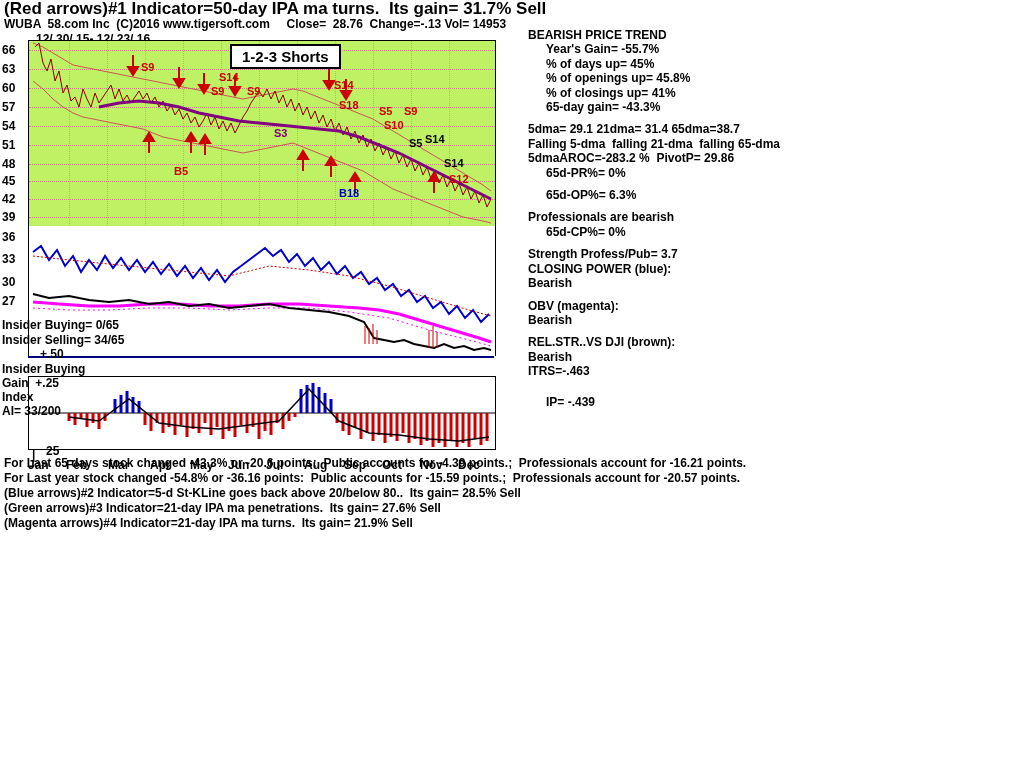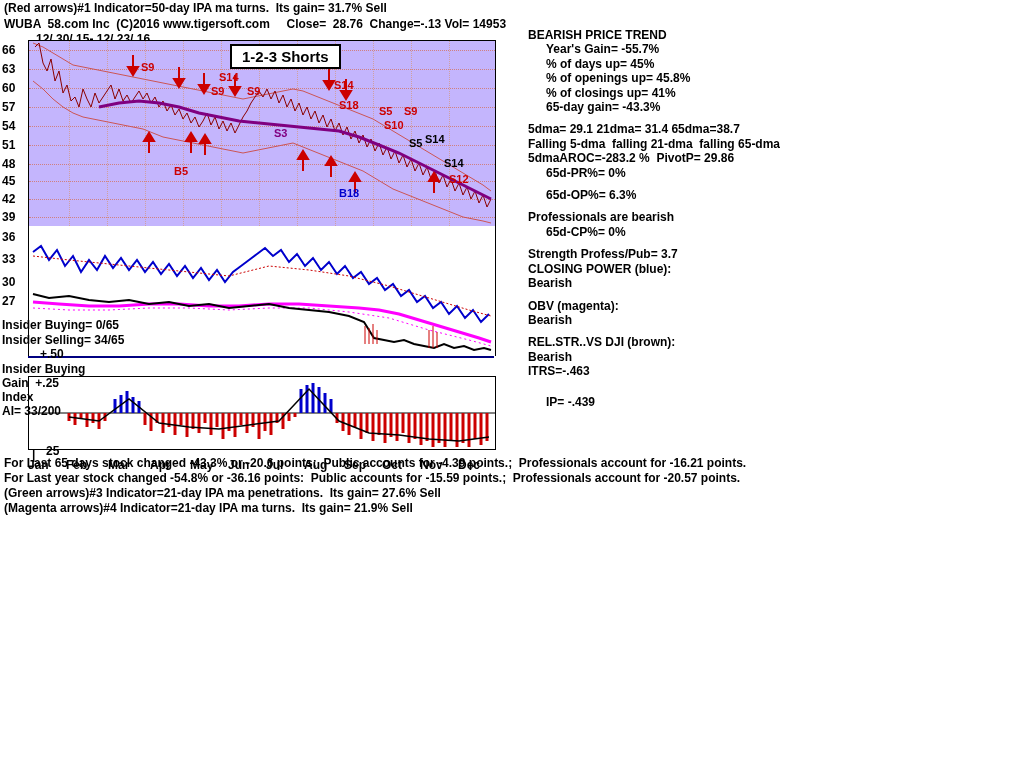--- a/index.html
+++ b/index.html
@@ -24,40 +24,40 @@
   .txt {
     position: absolute;
     font-family: "Liberation Sans", sans-serif;
     font-size: 12px;
     font-weight: bold;
     white-space: pre;
     line-height: 13px;
   }
 
   
-  #hdr1 { left: 4px;  top: 2px;  font-size: 12px; }
+  #hdr1 { left: 4px;  top: 2px;  font-size: 17px; }
   #hdr2 { left: 4px;  top: 18px; font-size: 12px; }
   #hdr3 { left: 36px; top: 33px; font-size: 12px; }
 
   
   #chart-area {
     position: absolute;
     left: 0px;
     top: 40px;
     width: 520px;
     height: 400px;
   }
   #plot {
     position: absolute;
     left: 28px;
     top: 0px;
     width: 466px;
     height: 185px;
     border: 1px solid #000;
-    background: #c4b5fd;
+    background: #bef264;
     overflow: hidden;
   }
   .gridline {
     position: absolute;
     left: 0; width: 100%;
     height: 0;
     border-top: 1px dotted #d08080;
   }
   .vgrid {
     position: absolute;
@@ -442,17 +442,18 @@
     <div class="line">Bearish</div>
     <div class="line">ITRS=-.463</div>
     <div class="gap"></div>
     <div class="gap"></div>
     <div class="line indent1">IP= -.439</div>
   </div>
 
   <div id="bottom-col">
     <div class="line">For Last 65 days stock changed -43.3% or -20.6 points:  Public accounts for -4.39 points.;  Professionals account for -16.21 points.</div>
     <div class="line">For Last year stock changed -54.8% or -36.16 points:  Public accounts for -15.59 points.;  Professionals account for -20.57 points.</div>
+    <div class="line">(Blue arrows)#2 Indicator=5-d St-KLine goes back above 20/below 80..  Its gain= 28.5% Sell</div>
     <div class="line">(Green arrows)#3 Indicator=21-day IPA ma penetrations.  Its gain= 27.6% Sell</div>
     <div class="line">(Magenta arrows)#4 Indicator=21-day IPA ma turns.  Its gain= 21.9% Sell</div>
   </div>
 
 </div>
 
 </body></html>

